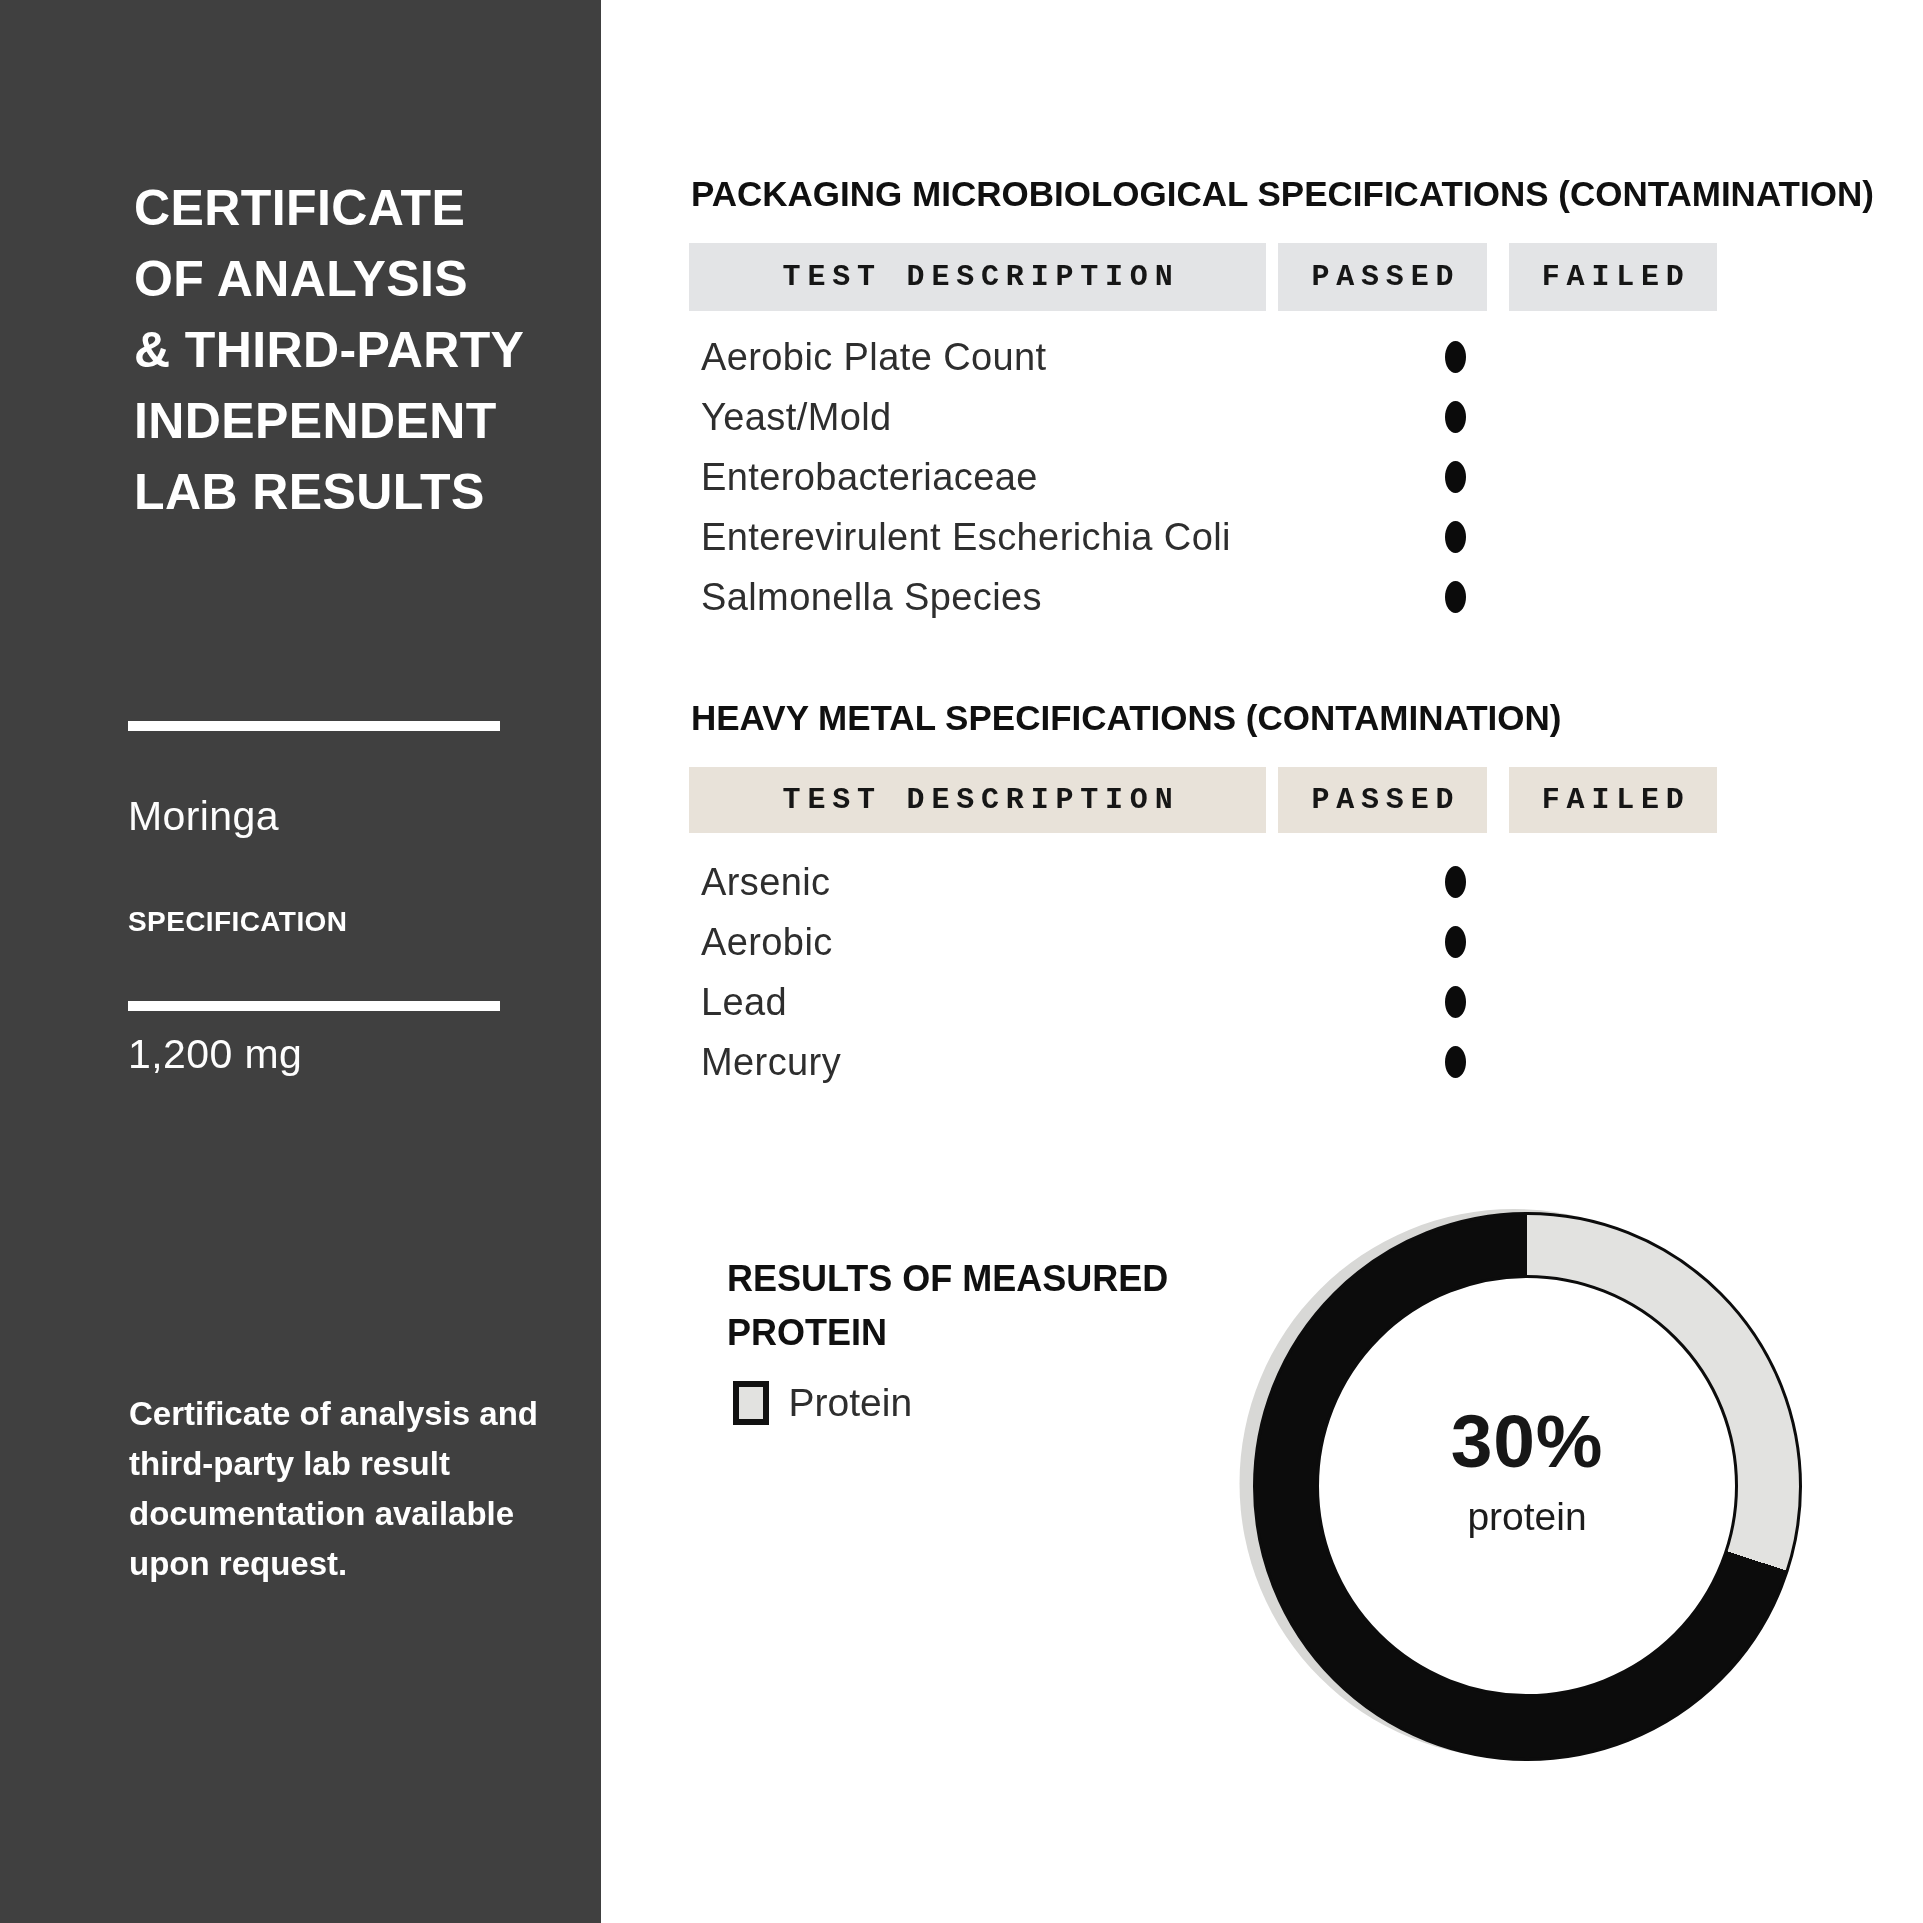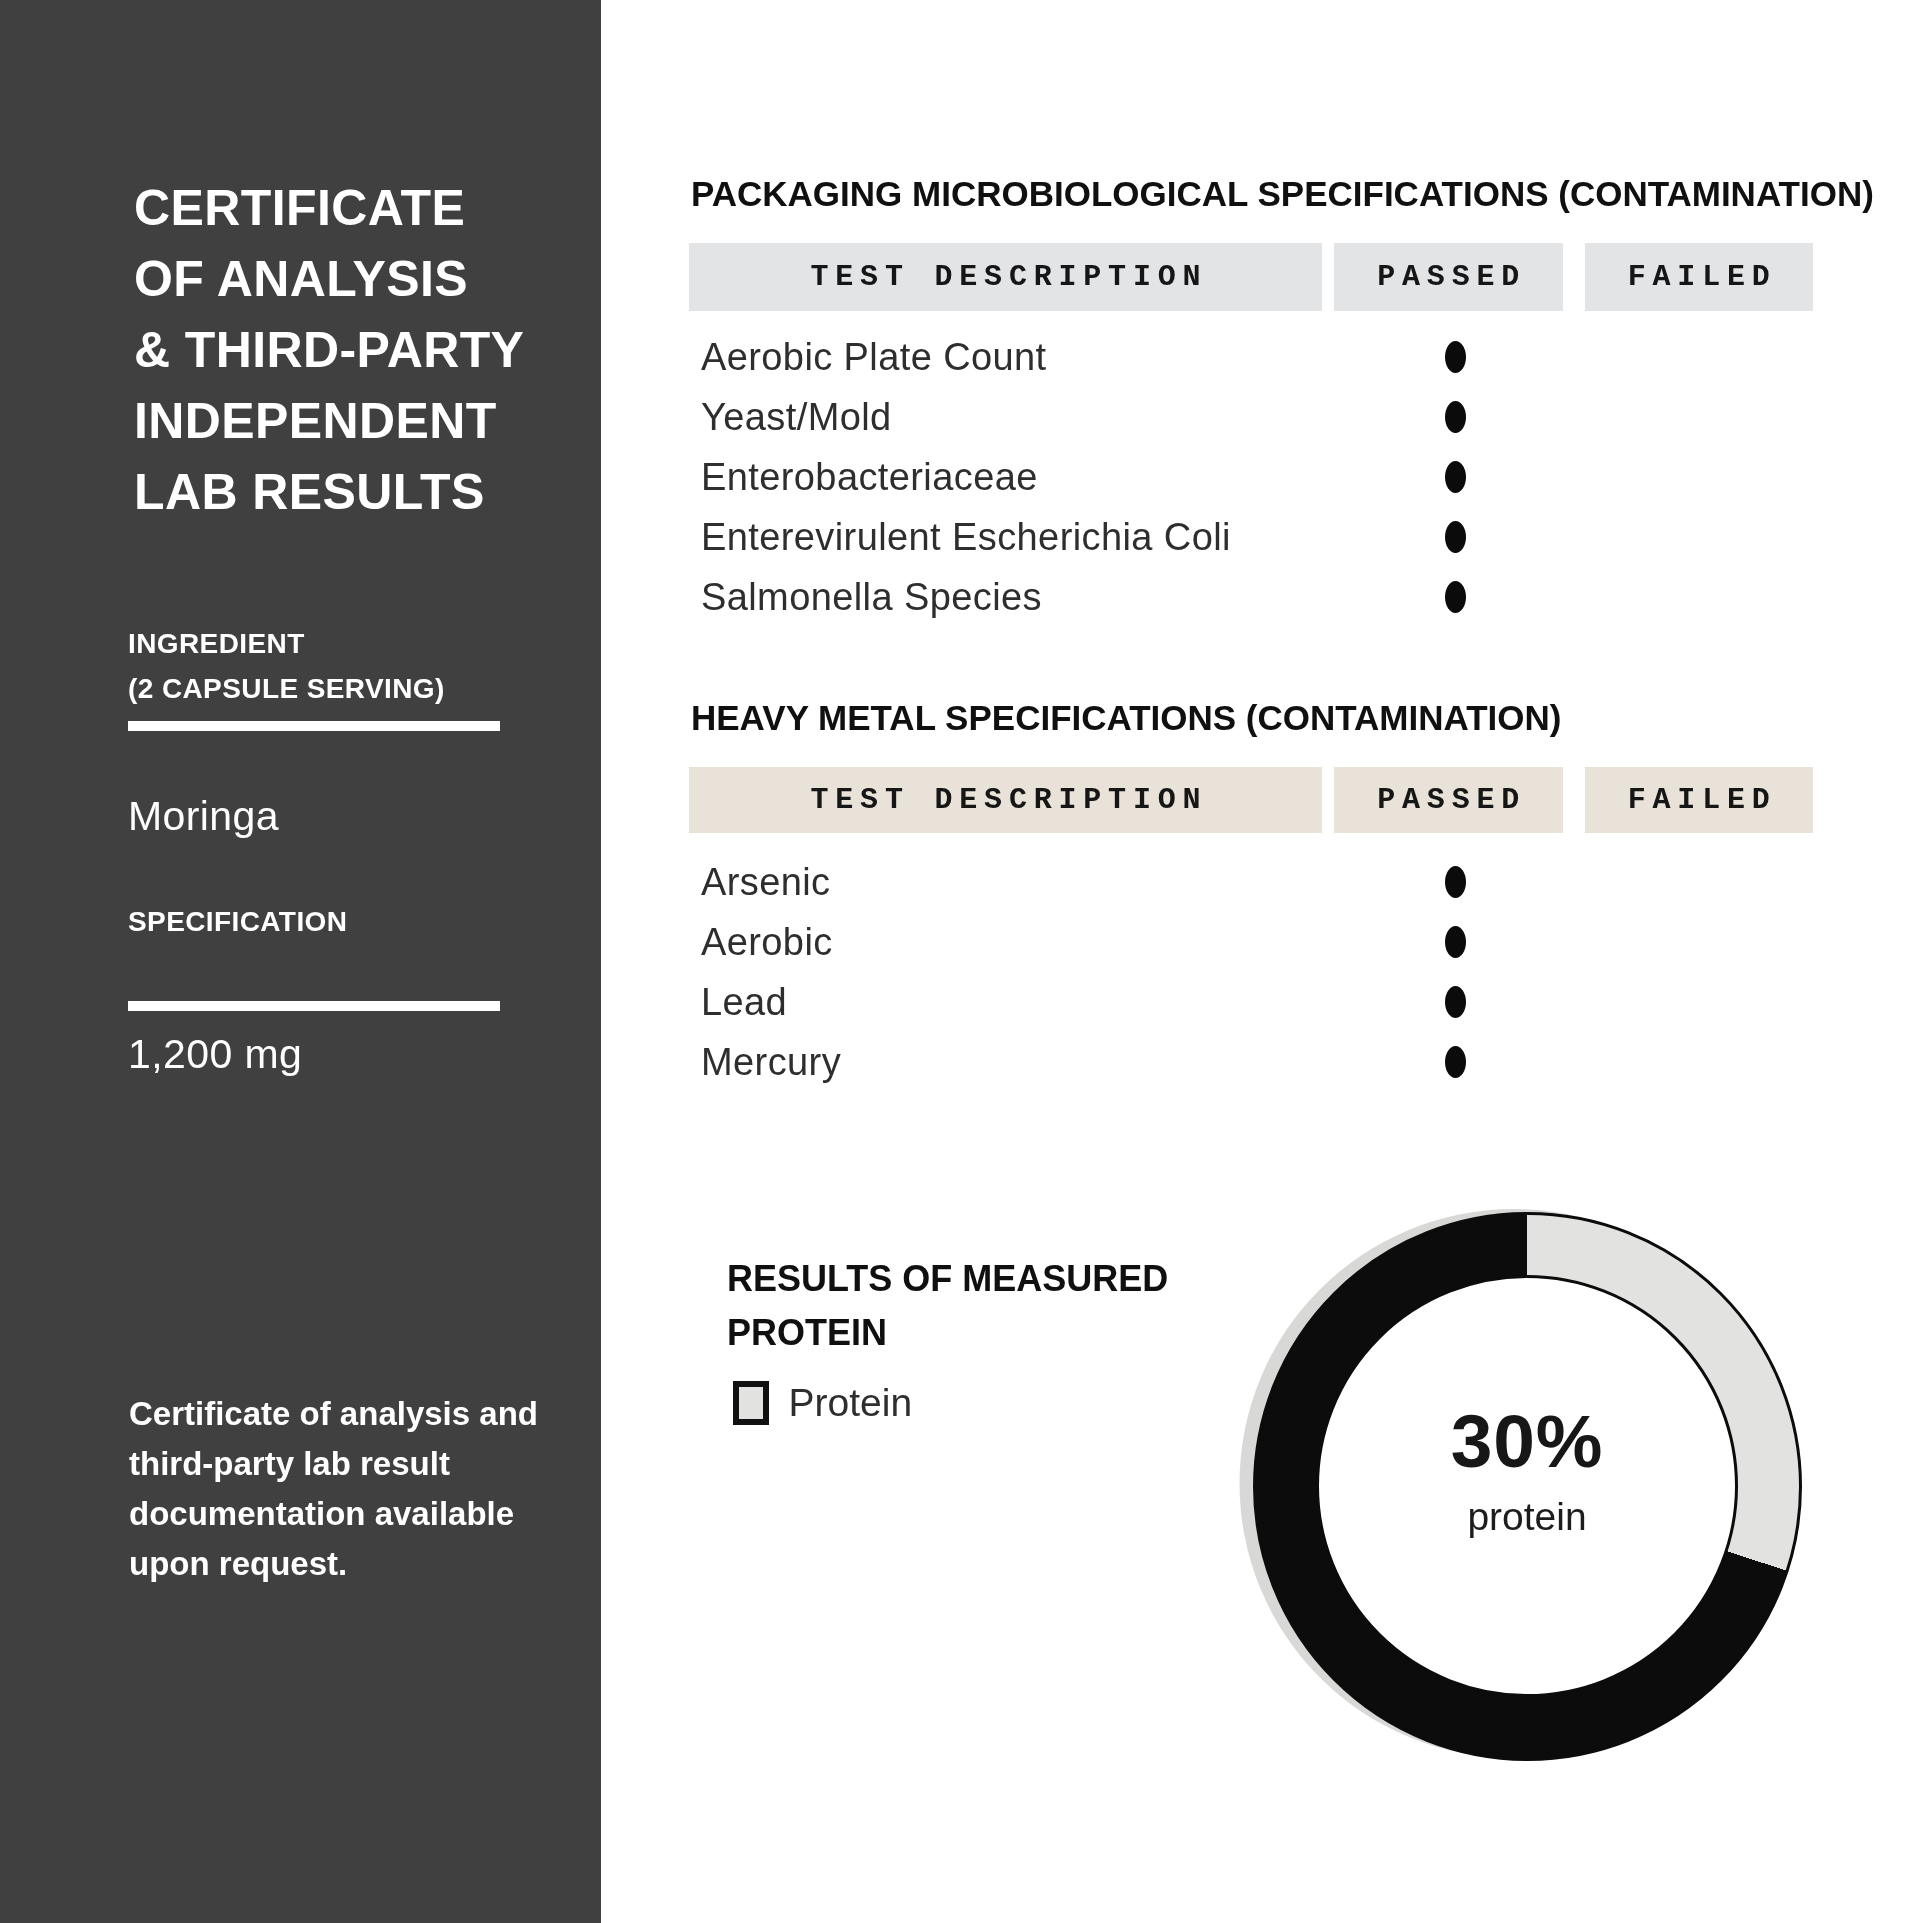--- a/index.html
+++ b/index.html
@@ -9,21 +9,21 @@
   }
   
   .sidebar{position:absolute;left:0;top:0;width:601px;height:1924px;background:#0a0a0a;color:#ffffff;}
   .sb-title{position:absolute;left:134px;top:173px;font-size:50px;line-height:71px;font-weight:700;letter-spacing:0.4px;}
   .sb-label{position:absolute;left:128px;font-size:28px;line-height:45px;font-weight:700;letter-spacing:0.4px;}
   .sb-bar{position:absolute;left:128px;width:372px;height:9.8px;background:#ffffff;}
   .sb-value{position:absolute;left:128px;font-size:41px;font-weight:300;letter-spacing:0.4px;color:#fdfdfd;}
   .sb-footnote{position:absolute;left:129px;top:1389px;width:436px;font-size:33px;line-height:50px;font-weight:700;}
   
   .section-title{position:absolute;left:691px;font-size:35px;font-weight:700;letter-spacing:0;white-space:nowrap;color:#101010;}
-  .tbl{position:absolute;left:689px;width:1124px;}
+  .tbl{position:absolute;left:689px;width:1028px;}
   .tbl-head{display:flex;height:68px;}
   .th{display:flex;align-items:center;justify-content:center;
       font-family:"Liberation Mono", monospace;font-weight:700;font-size:30px;letter-spacing:6.8px;text-indent:6.8px;color:#161616;}
   .th.c1{width:640px;}
   .th.c2{width:231px;margin-left:12px;}
   .th.c3{width:231px;margin-left:22px;}
   .tbl-rows{position:absolute;left:689px;width:1124px;}
   .row{display:flex;align-items:center;height:60px;}
   .cell-name{width:640px;padding-left:12px;box-sizing:border-box;font-size:38px;font-weight:300;color:#2e2e2e;letter-spacing:0.4px;}
   .cell-mark{width:231px;margin-left:12px;display:flex;align-items:center;justify-content:center;}
@@ -51,24 +51,20 @@
 
   <div class="sidebar" style="background: #404040;">
     <div class="sb-title" id="sb-title">
         <div>CERTIFICATE</div>
         <div>OF ANALYSIS</div>
         <div>&amp; THIRD-PARTY</div>
         <div>INDEPENDENT</div>
         <div>LAB RESULTS</div>
       </div>
 
-    <div class="sb-label" style="top:621px;">
-      <div>INGREDIENT</div>
-      <div>(2 CAPSULE SERVING)</div>
-    </div>
     <div class="sb-bar" style="top:721px;"></div>
     <div class="sb-value" style="top:762px;margin-top:31px;">Moringa</div>
 
     <div class="sb-label" style="top:899px;">SPECIFICATION</div>
     <div class="sb-bar" style="top:1001px;"></div>
     <div class="sb-value" style="top:1031px;">1,200 mg</div>
 
     <div class="sb-footnote">Certificate of analysis and third-party lab result documentation available upon request.</div>
   </div>
 

